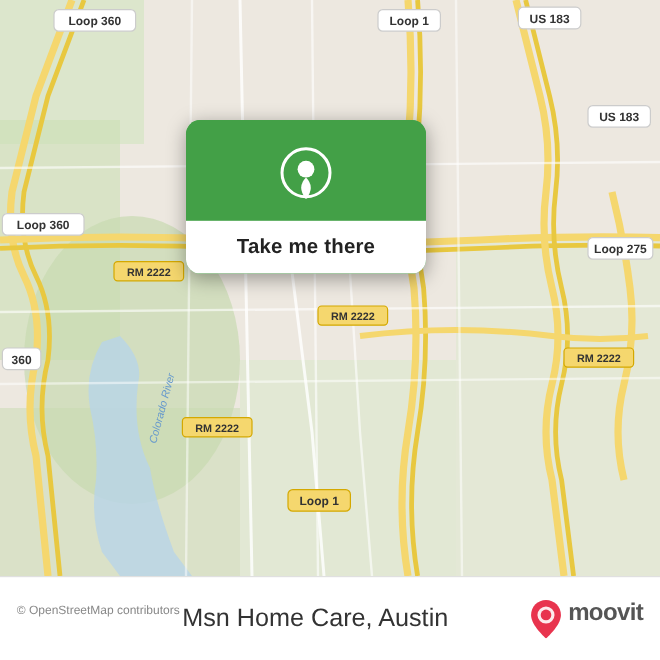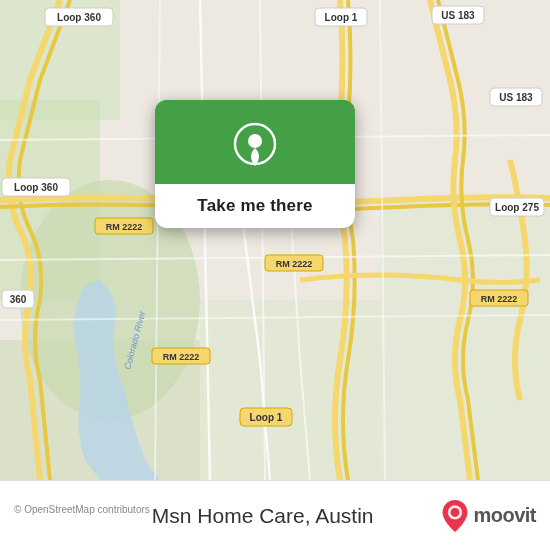--- a/index.html
+++ b/index.html
@@ -90,21 +90,20 @@
     }
 
     #location-name {
       font-size: 21px;
       color: #333;
       font-weight: 400;
     }
 
     #moovit-logo {
       display: flex;
-      align-items: center;
       gap: 4px;
     }
 
     #moovit-pin {
       width: 28px;
       height: 32px;
     }
 
     #moovit-text {
       font-size: 20px;

